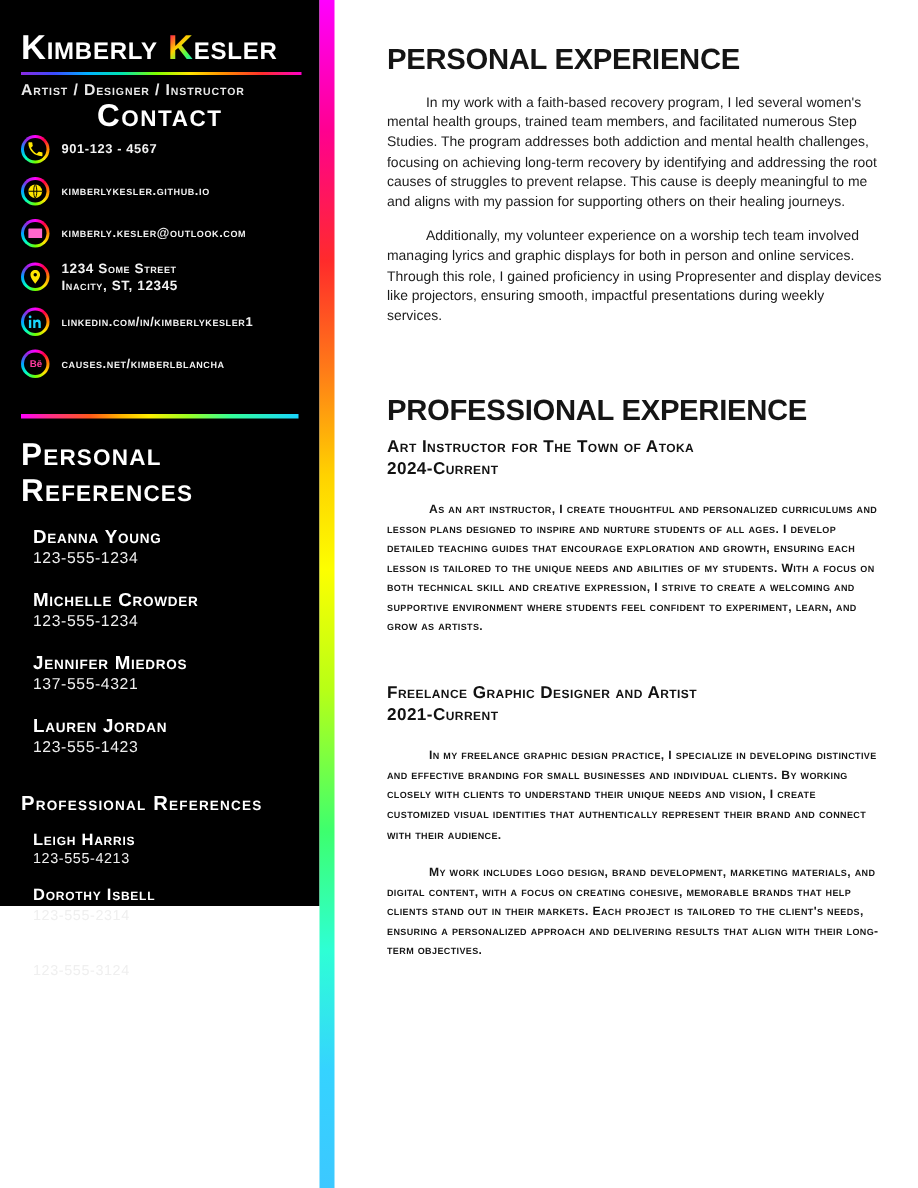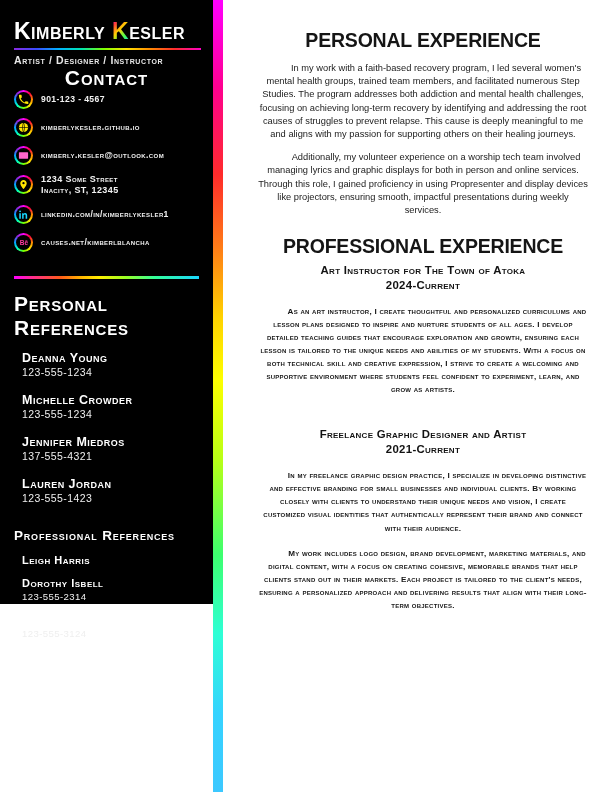--- a/index.html
+++ b/index.html
@@ -140,30 +140,29 @@
   .prof .ref-name { font-size:11px; }
   .prof .ref-phone { font-size:9.6px; }
   .prof .ref-item { margin-top:11px; }
 
   
   #main {
     position:absolute;
     left:258px; top:0;
     width:330px; height:736px;
     background:#ffffff;
-    text-align:center;
   }
   .main-heading {
     font-size:19.5px;
     font-weight:bold;
     color:#151515;
     letter-spacing:-0.2px;
   }
   #personal-experience-heading { margin-top:29px; }
-  #professional-experience-heading { margin-top:18px; }
+  #professional-experience-heading { margin-top:46px; }
 
   .body-para {
     font-size:9.3px;
     line-height:1.42;
     color:#1b1b1b;
     text-indent:26px;
     margin-top:10px;
   }
   .job-title {
     font-size:11.4px;
@@ -291,20 +290,21 @@
     <div class="ref-item">
       <div class="ref-name">Lauren Jordan</div>
       <div class="ref-phone">123-555-1423</div>
     </div>
   </div>
 
   <div class="ref-section-title" id="professional-ref-title">Professional References</div>
   <div class="ref-list prof">
     <div class="ref-item">
       <div class="ref-name">Leigh Harris</div>
+      <div class="ref-phone">123-555-4213</div>
     </div>
     <div class="ref-item">
       <div class="ref-name">Dorothy Isbell</div>
       <div class="ref-phone">123-555-2314</div>
     </div>
     <div class="ref-item">
       <div class="ref-name">Riley Patterson</div>
       <div class="ref-phone">123-555-3124</div>
     </div>
   </div>

